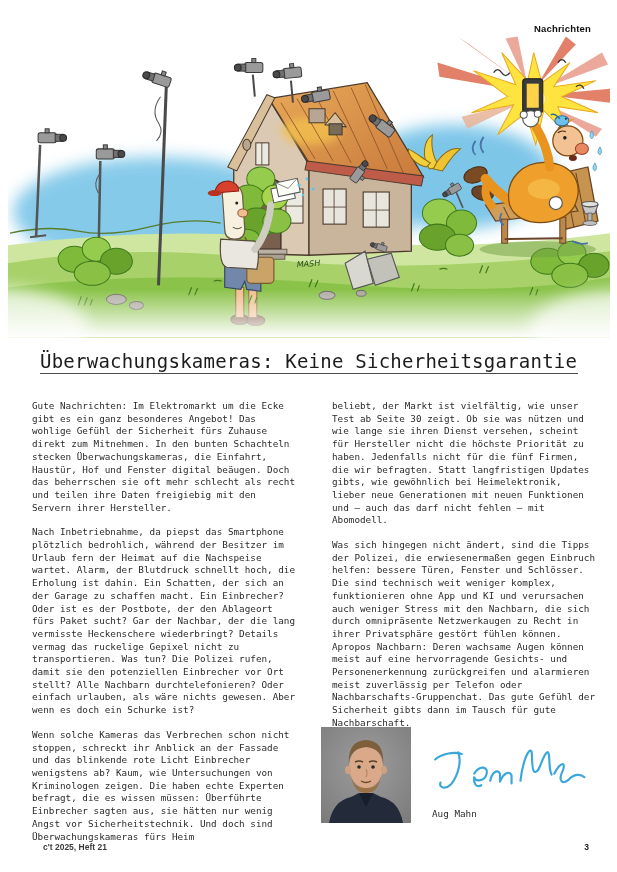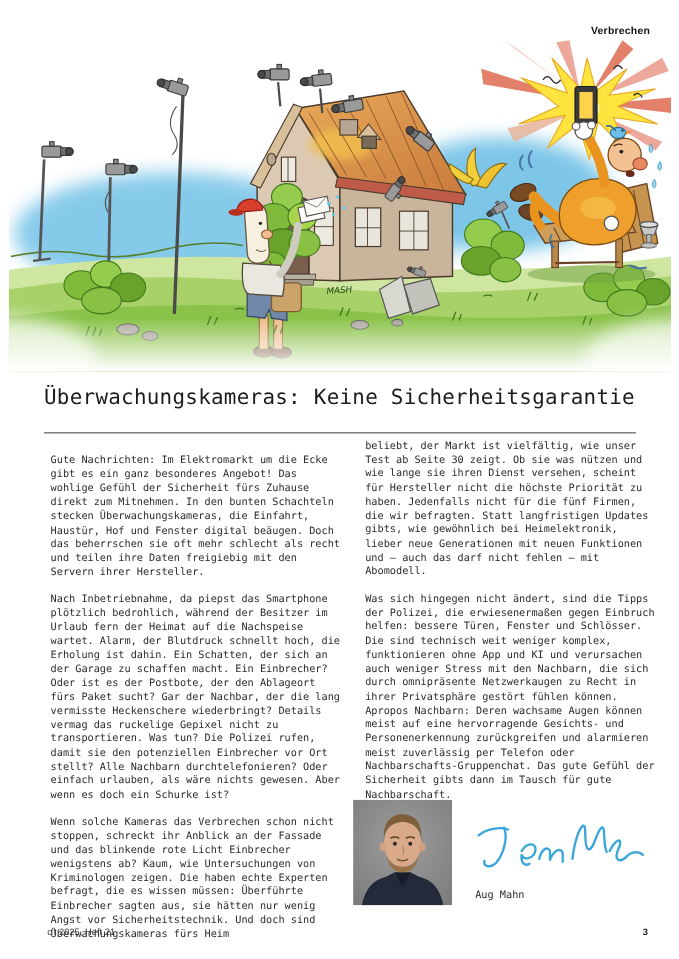--- a/index.html
+++ b/index.html
@@ -3,39 +3,39 @@
 <meta charset="utf-8">
 <style>
   html,body{margin:0;padding:0;background:#fff;}
   .page{position:relative;width:617px;height:872px;background:#ffffff;overflow:hidden;
         font-family:"DejaVu Sans Mono",monospace;}
   .section-label{position:absolute;top:23px;right:26px;font-family:"Liberation Sans",sans-serif;
         font-size:9.5px;font-weight:bold;color:#111;letter-spacing:.2px;}
   .illustration{position:absolute;left:8px;top:36px;width:602px;height:302px;}
   .headline{position:absolute;left:40px;top:350px;width:538px;margin:0;
         font-size:19px;font-weight:normal;color:#1c1c1c;letter-spacing:.24px;white-space:nowrap;
-        border-bottom:1.5px solid #4a4a4a;padding-bottom:21px;}
+        border-bottom:1.5px solid #4a4a4a;padding-bottom:1px;}
   .col{position:absolute;top:400px;width:266px;font-size:9.3px;line-height:12.7px;color:#2b2b2b;}
   .col p{margin:0 0 12px 0;}
-  .col-left{left:46px;margin-top:13px;}
+  .col-left{left:32px;}
   .col-right{left:332px;}
   .author-photo{position:absolute;left:321px;top:727px;width:90px;height:96px;}
   .signature{position:absolute;left:428px;top:740px;width:160px;height:62px;}
   .author-name{position:absolute;left:432px;top:808px;font-size:9.3px;color:#2b2b2b;}
   .footer{position:absolute;left:0;top:842px;width:100%;font-family:"Liberation Sans",sans-serif;
         font-size:8.5px;color:#3a3a3a;}
-  .footer .edition{position:absolute;left:43px;top:0;}
+  .footer .edition{position:absolute;left:43px;top:0;font-weight:bold;}
   .footer .pagenum{position:absolute;right:28px;top:0;font-weight:bold;color:#1a1a1a;}
 </style>
 </head>
 <body>
 
 <div class="page">
 
-  <div class="section-label">Verbrechen</div>
+  <div class="section-label">Nachrichten</div>
 
   <svg class="illustration" viewBox="0 0 600 300">
     <defs>
       <filter id="blur8" x="-40%" y="-40%" width="180%" height="180%">
           <feGaussianBlur stdDeviation="8"></feGaussianBlur>
         </filter>
       <filter id="blur4" x="-40%" y="-40%" width="180%" height="180%">
           <feGaussianBlur stdDeviation="4"></feGaussianBlur>
         </filter>
       <linearGradient id="fadeBottom" x1="0" y1="0" x2="0" y2="1">

